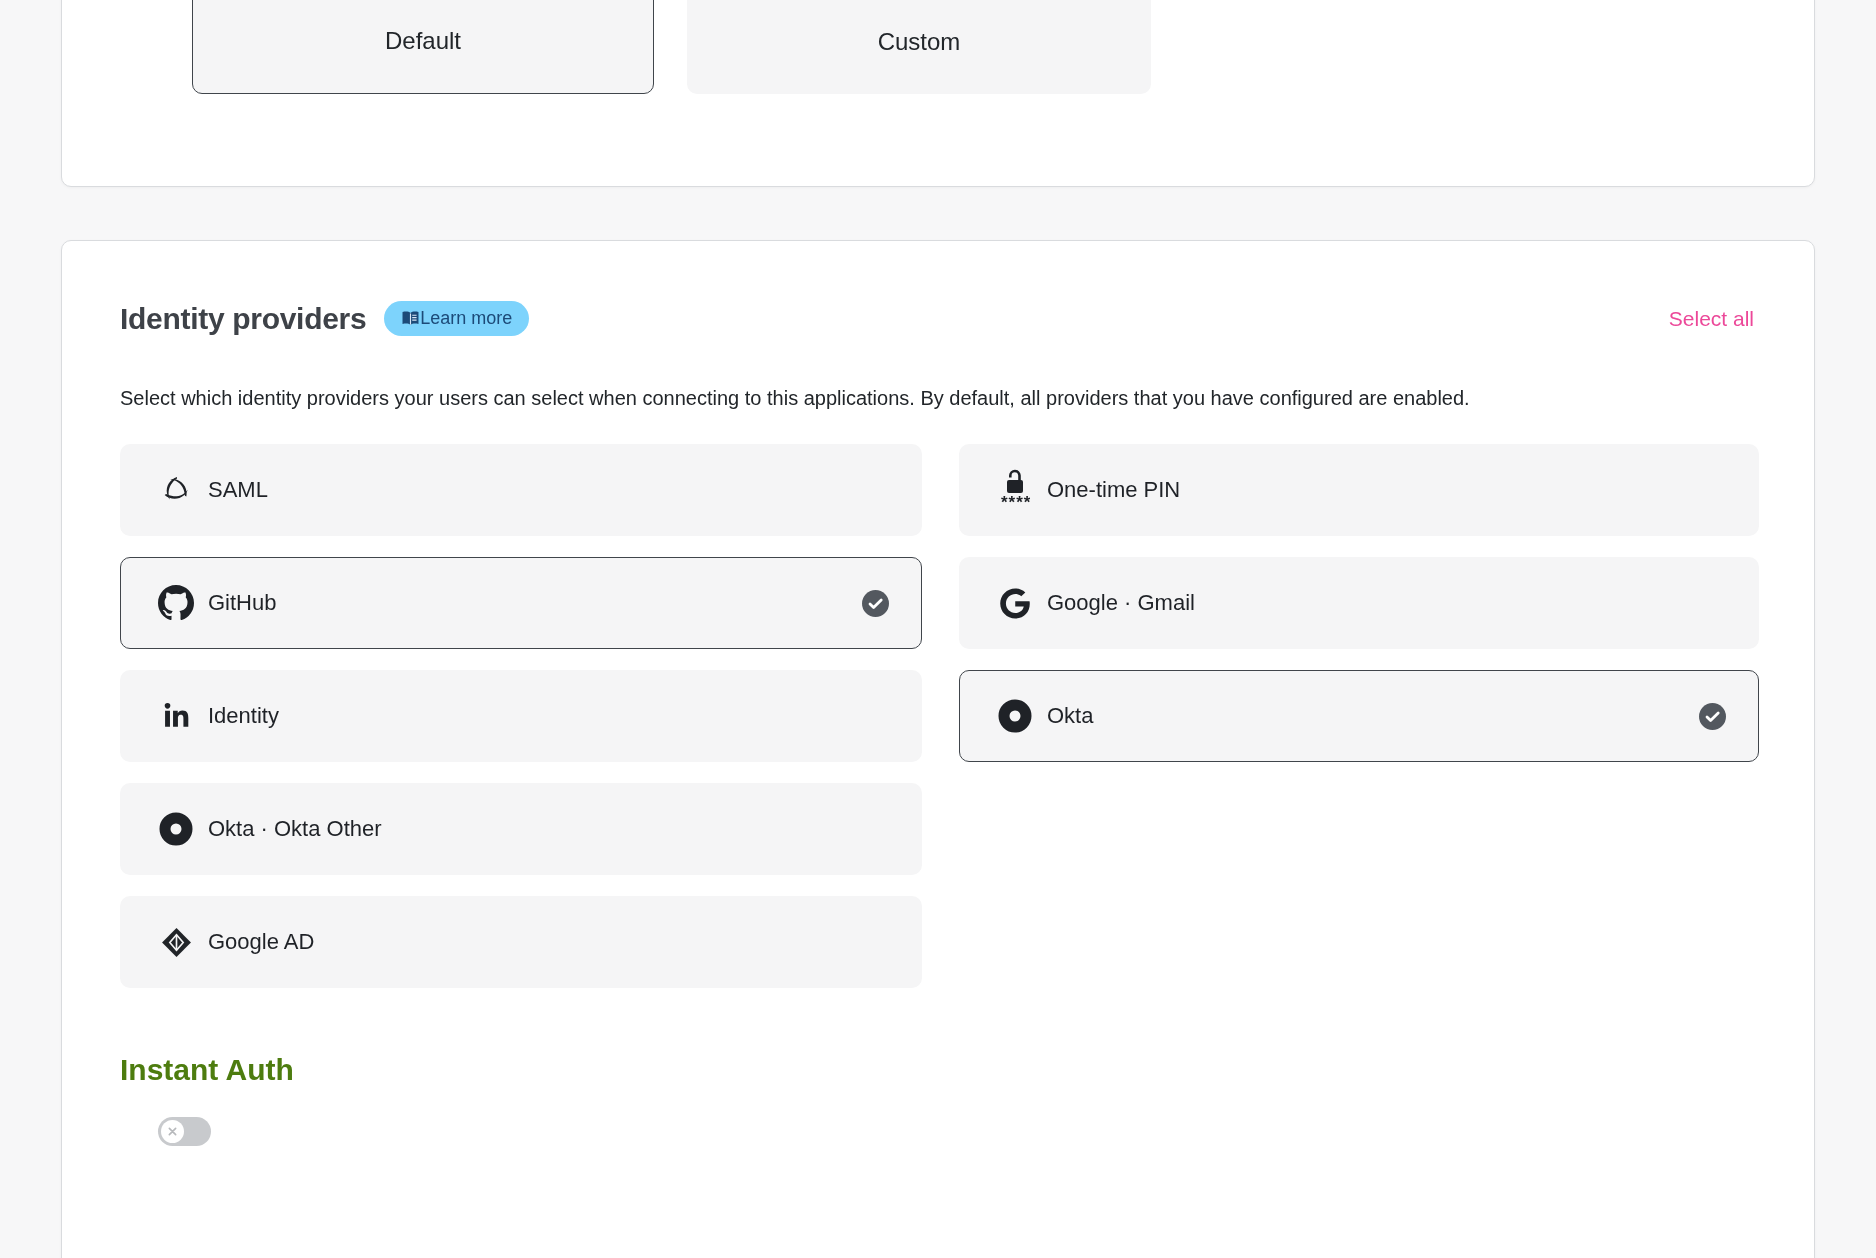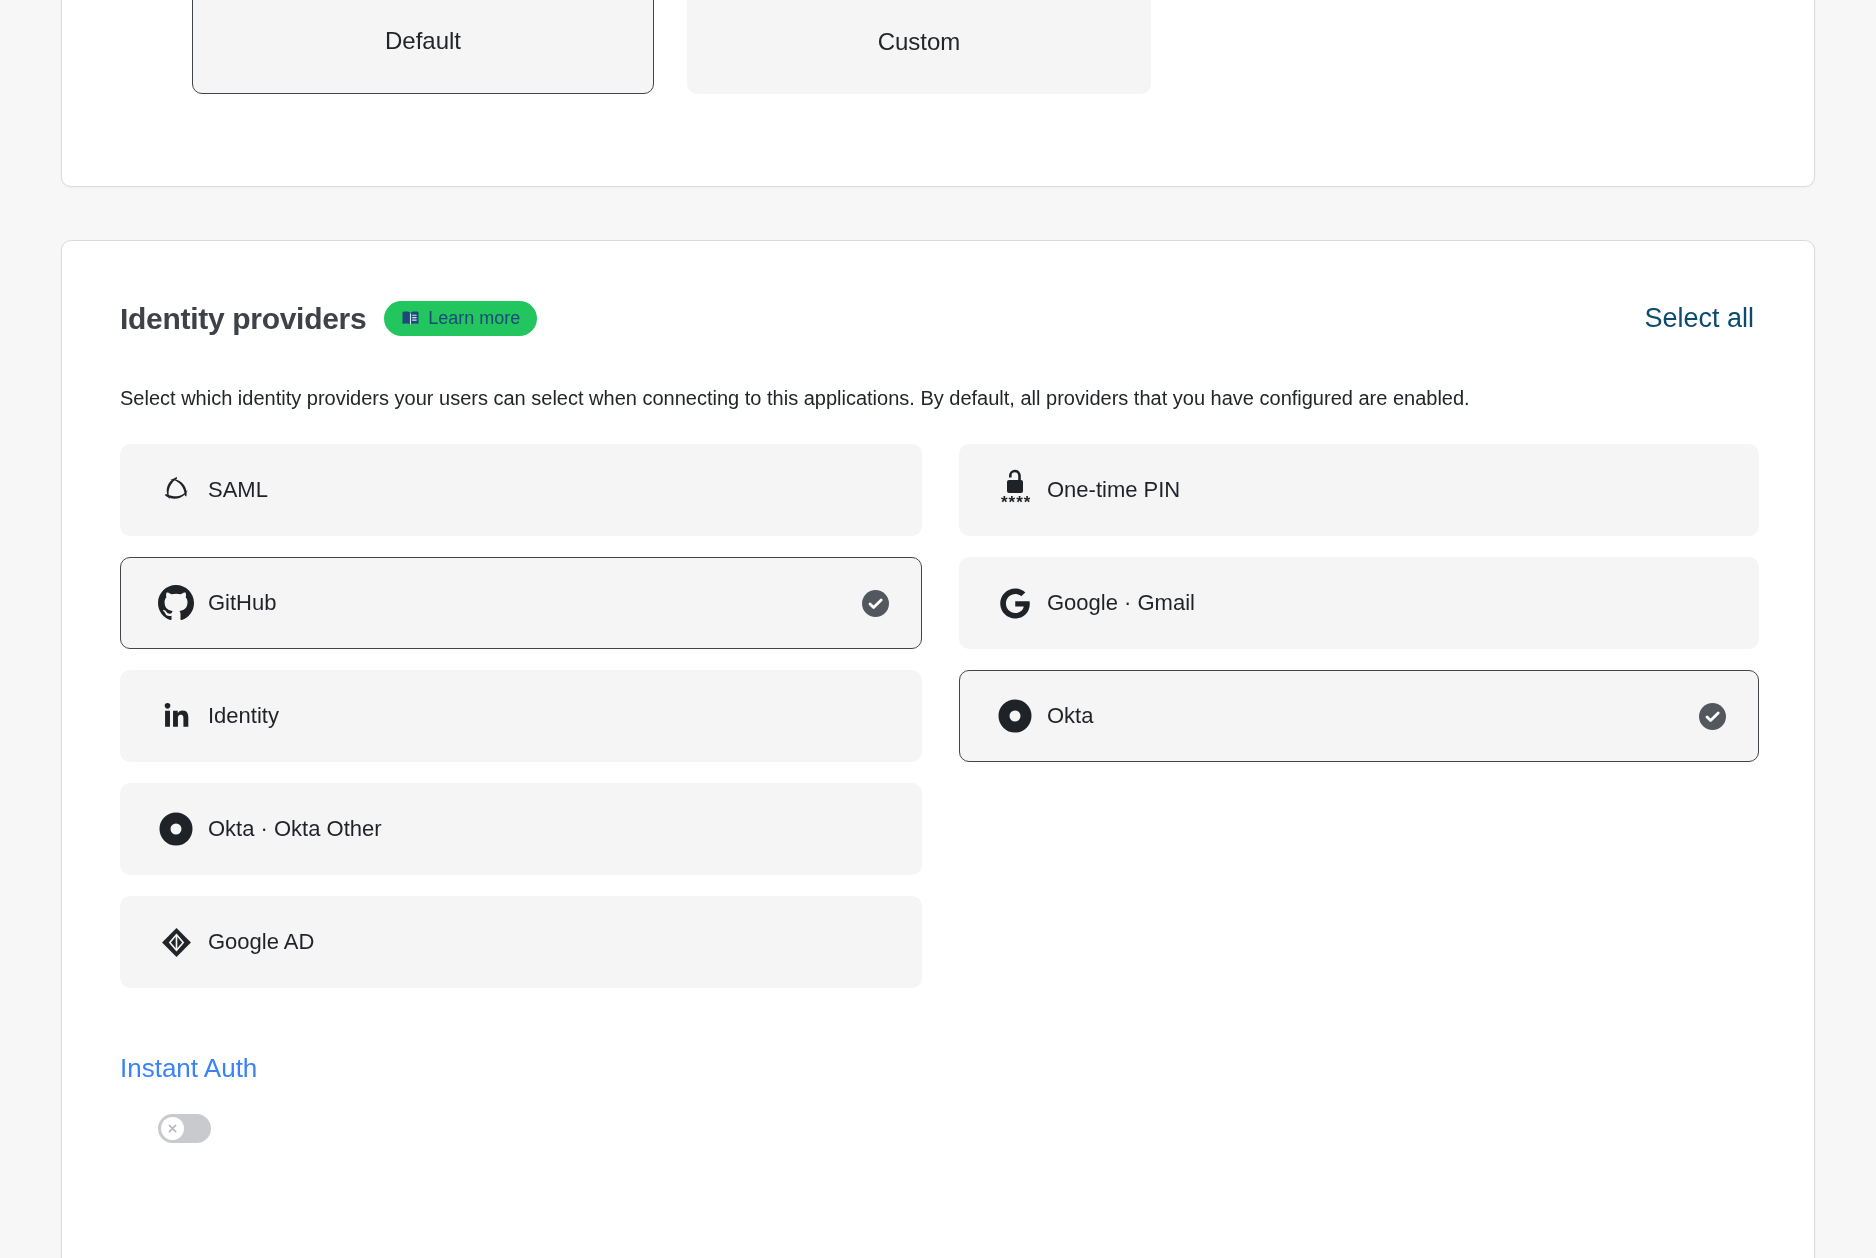--- a/index.html
+++ b/index.html
@@ -21,40 +21,40 @@
     padding-bottom:38px;font-size:24px;color:#22262a;cursor:pointer;
   }
   .plan-option.selected{border:1.5px solid #40454b;}
   .plan-default{left:130px;width:462px;}
   .plan-custom{left:625px;width:464px;}
   
   .main-card{left:61px;top:240px;width:1754px;height:1193px;}
   .idp-header{position:absolute;left:58px;right:60px;top:60px;display:flex;align-items:center;}
   .idp-title{font-size:30px;font-weight:bold;color:#3e4248;letter-spacing:-.3px;}
   .badge{
-    margin-left:18px;display:inline-flex;align-items:center;gap:8px;background:#22c55e;
+    margin-left:18px;display:inline-flex;align-items:center;gap:0;background:#7dd3fc;
     color:#1c4a78;border-radius:18px;padding:7px 17px;font-size:18px;cursor:pointer;
   }
-  .select-all{margin-left:auto;color:#0c4a6e;font-size:27px;cursor:pointer;}
+  .select-all{margin-left:auto;color:#ec4899;font-size:21px;cursor:pointer;}
   .idp-desc{position:absolute;left:58px;top:146px;font-size:20px;color:#22262a;}
   .cols{position:absolute;left:58px;top:203px;display:flex;gap:37px;}
   .col{display:flex;flex-direction:column;gap:21px;}
   .col-left{width:802px;}
   .col-right{width:800px;}
   .provider{
     height:92px;background:#f5f5f6;border-radius:10px;display:flex;align-items:center;
     padding:0 32px 0 36px;box-sizing:border-box;border:1.5px solid transparent;cursor:pointer;
   }
   .provider.selected{border-color:#40454b;}
   .picon{width:38px;display:flex;justify-content:center;align-items:center;margin-right:13px;color:#1f2227;flex:none;}
   .plabel{font-size:22px;color:#1f2227;}
   .pcheck{margin-left:auto;display:flex;flex:none;}
   
   .instant{position:absolute;left:58px;top:812px;}
-  .instant-title{font-size:26px;font-weight:normal;color:#3b82f6;}
+  .instant-title{font-size:30px;font-weight:bold;color:#4d7c0f;}
   .skip-row{margin-top:30px;display:flex;align-items:center;font-size:22px;color:#1f2227;}
   .toggle{
     margin-left:38px;width:53px;height:29px;border-radius:15px;background:#c8cacd;
     position:relative;cursor:pointer;flex:none;
   }
   .knob{
     position:absolute;left:3px;top:3px;width:23px;height:23px;background:#fff;border-radius:50%;
     display:flex;align-items:center;justify-content:center;
   }
 </style>

